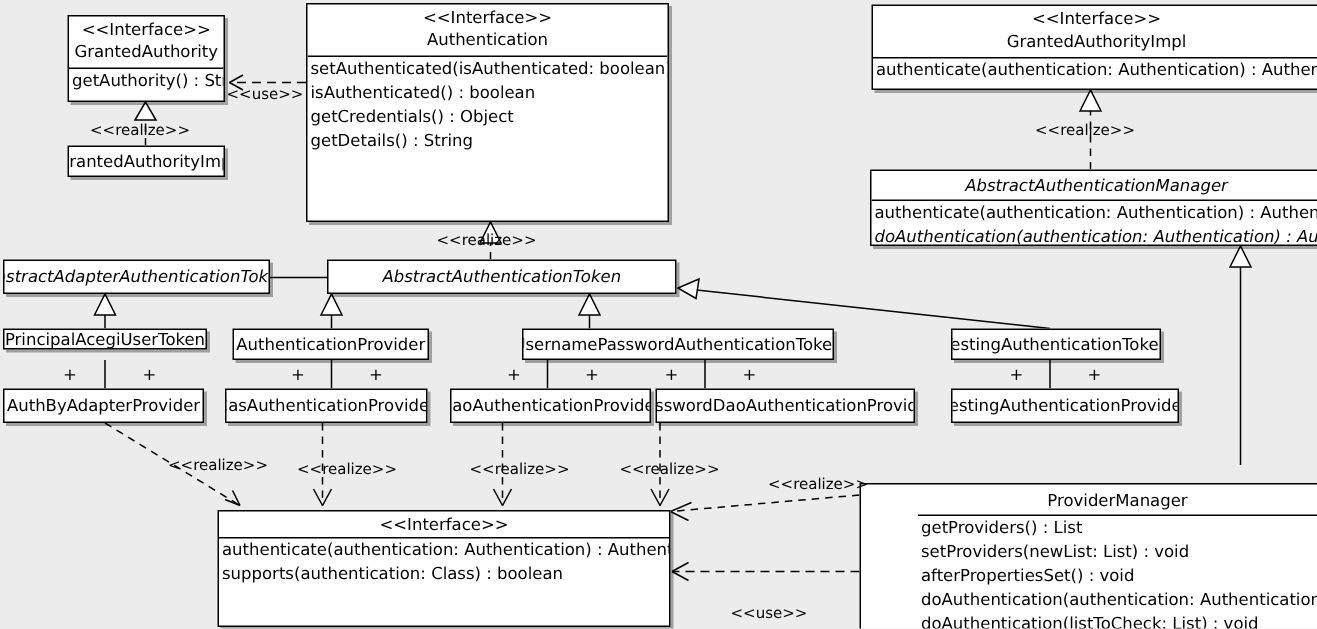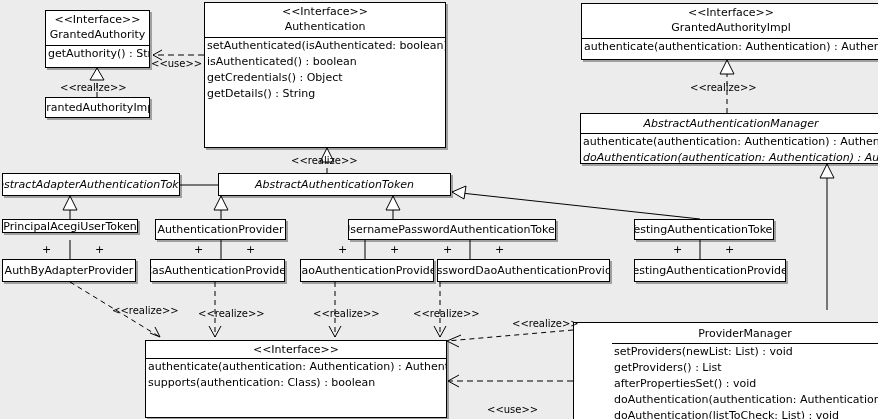--- a/index.html
+++ b/index.html
@@ -240,22 +240,22 @@
     </div>
     <div class="sep ops">
       <div class="op">authenticate(authentication: Authentication) : Authentication</div>
       <div class="op">supports(authentication: Class) : boolean</div>
     </div>
   </div>
 
   <div class="umlbox" style="left:573px;top:322px;width:306px;height:109px;padding-left:38px;">
     <div class="cname" style="padding-top:3px;">ProviderManager</div>
     <div class="sep ops">
+      <div class="op">getProviders() : List</div>
       <div class="op">setProviders(newList: List) : void</div>
-      <div class="op">getProviders() : List</div>
       <div class="op">afterPropertiesSet() : void</div>
       <div class="op">doAuthentication(authentication: Authentication) : Authentication</div>
       <div class="op">doAuthentication(listToCheck: List) : void</div>
     </div>
   </div>
 
   <span class="lbl" style="left:151px;top:58px;">&lt;&lt;use&gt;&gt;</span>
 
   <span class="lbl" style="left:60px;top:82px;">&lt;&lt;realize&gt;&gt;</span>
 

